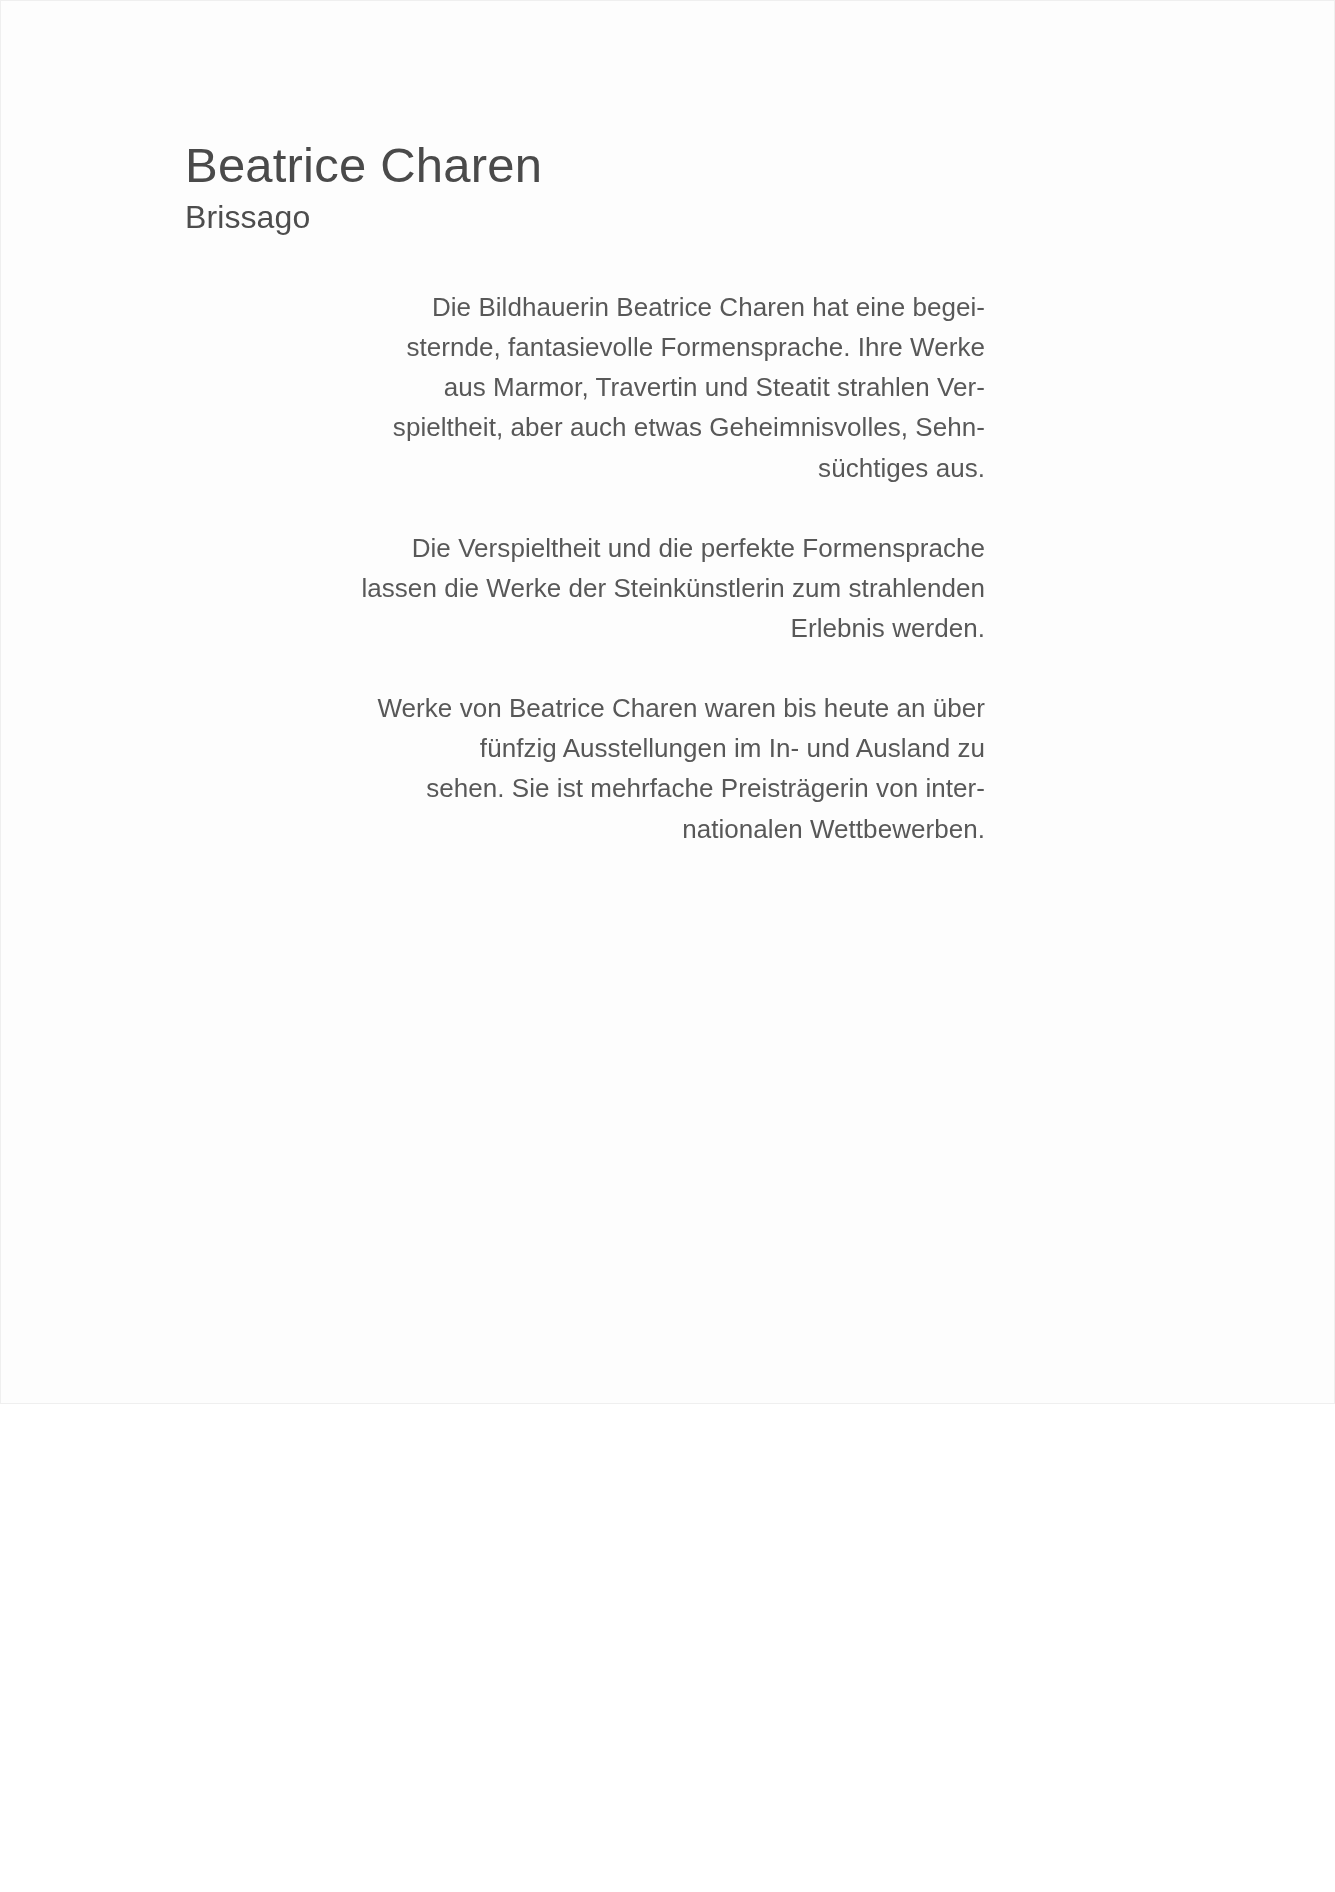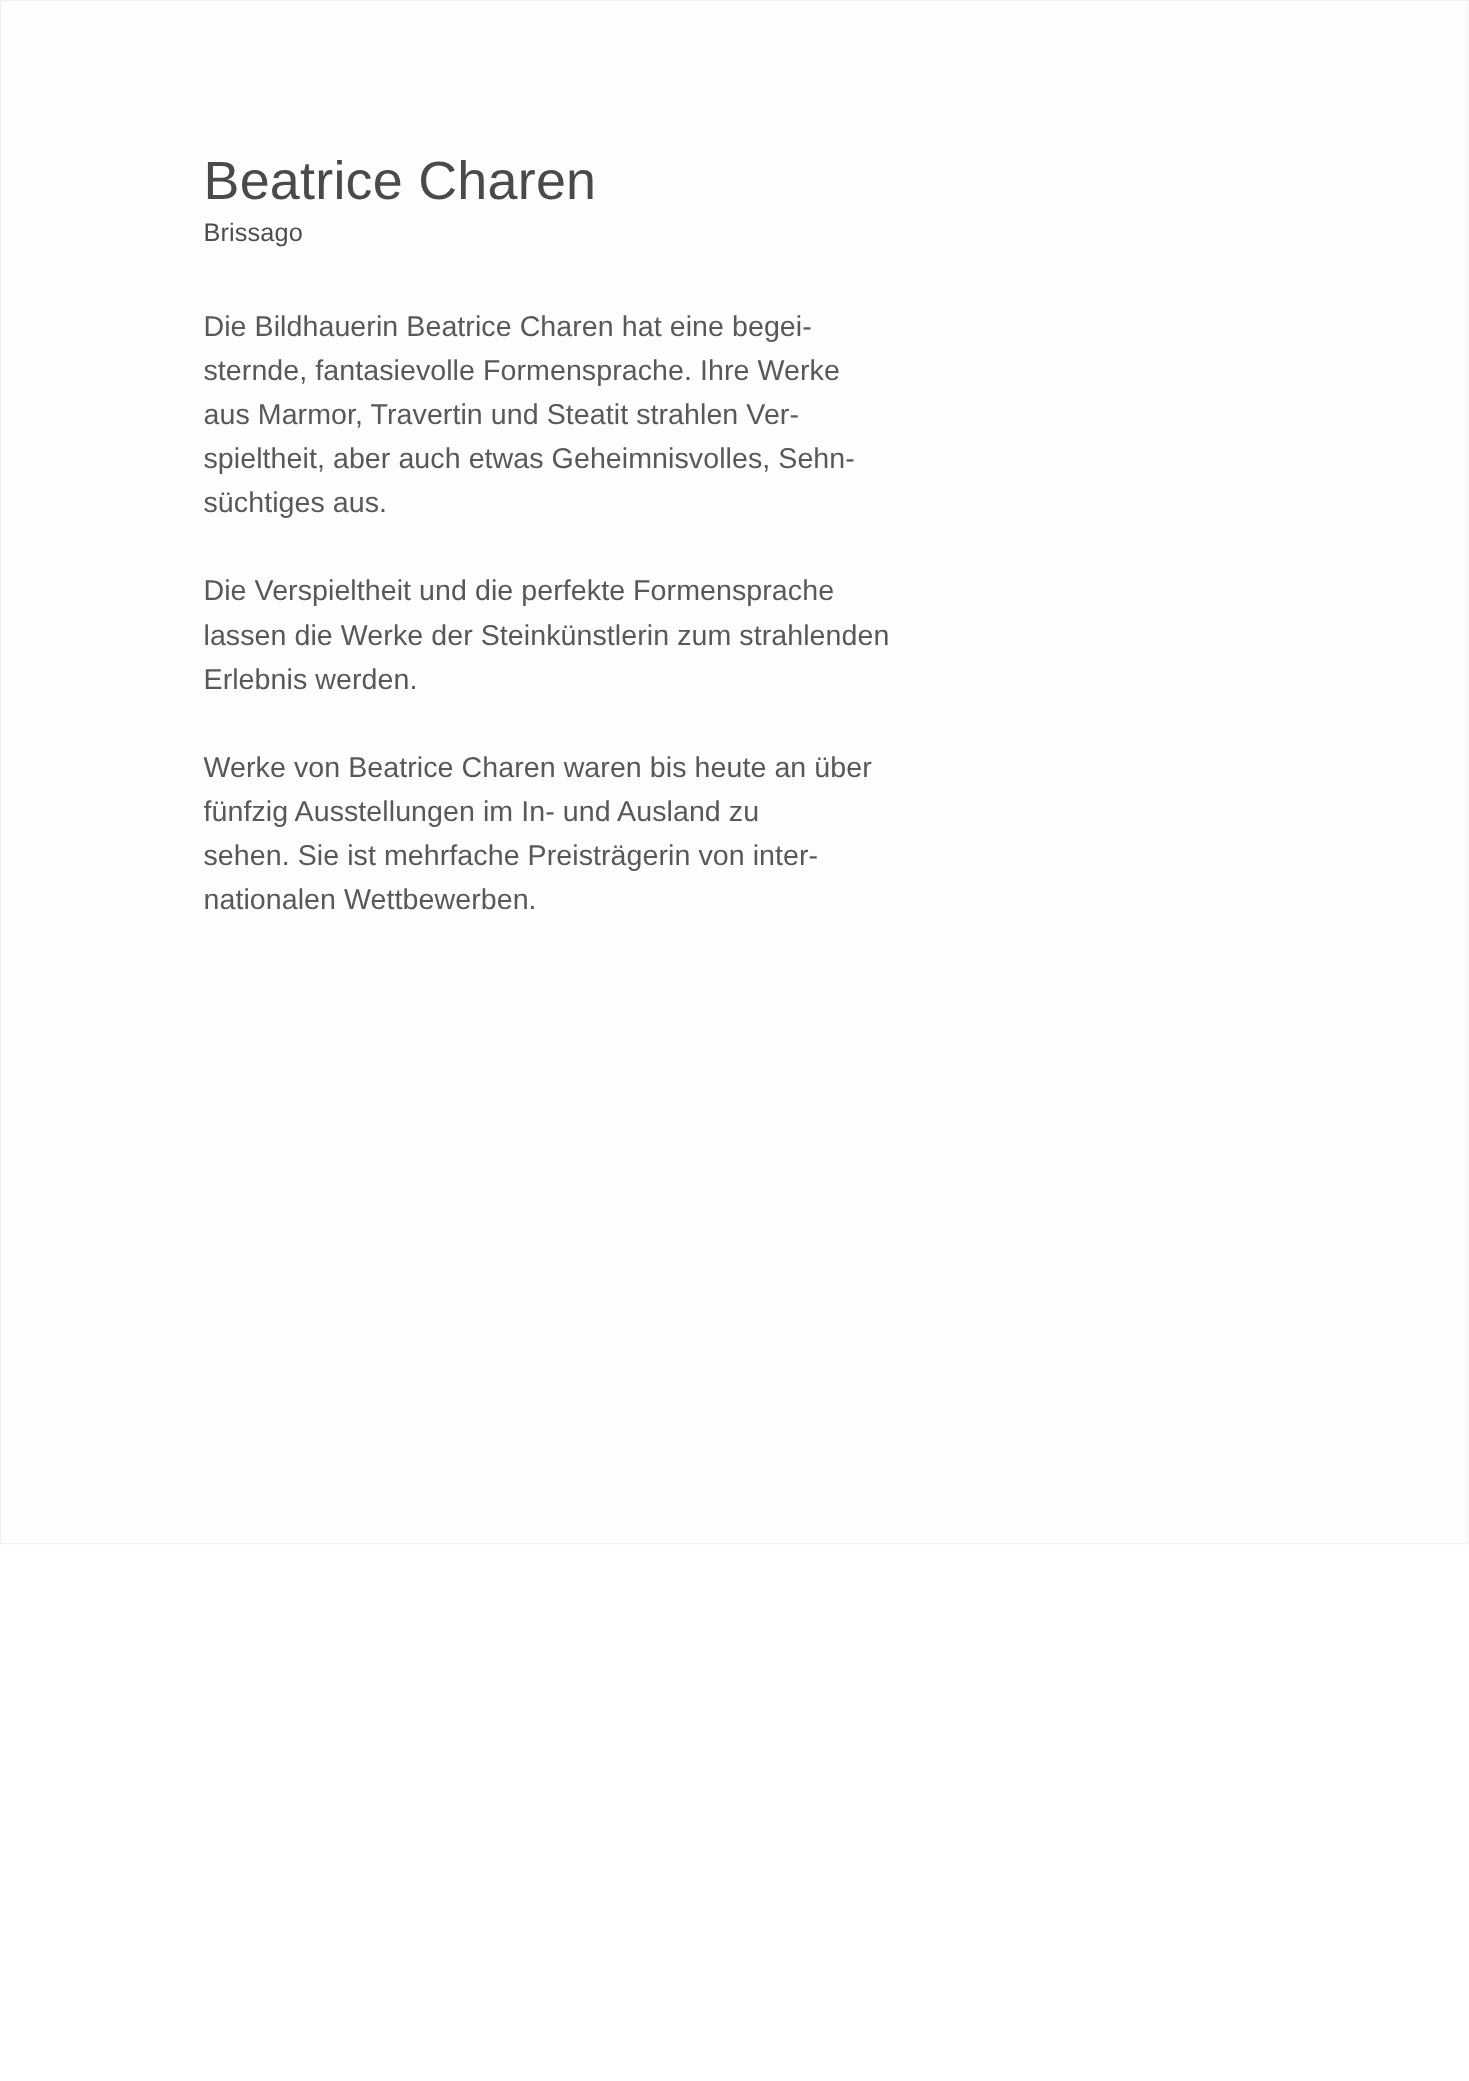--- a/index.html
+++ b/index.html
@@ -33,41 +33,42 @@
     font-size: 49px;
     font-weight: 300;
     letter-spacing: 0.2px;
     color: #4a4a4a;
     line-height: 1.1;
     margin: 0 0 4px 0;
     white-space: pre;
   }
 
   .doc-subtitle {
-    font-size: 23px;
+    font-size: 32px;
     font-weight: 300;
     letter-spacing: 0.1px;
     color: #4d4d4d;
     line-height: 1.25;
     margin: 0;
     white-space: pre;
   }
 
   .body-block {
     margin-top: 50px;
   }
 
   .paragraph {
     font-size: 26px;
     font-weight: 300;
     color: #585858;
     line-height: 1.545;
     letter-spacing: 0.05px;
     margin: 0 0 40px 0;
     white-space: pre-line;
+    text-align: right;
   }
 
   .paragraph:last-child {
     margin-bottom: 15px;
   }
 </style>
 </head>
 <body>
 
 <div class="page">

